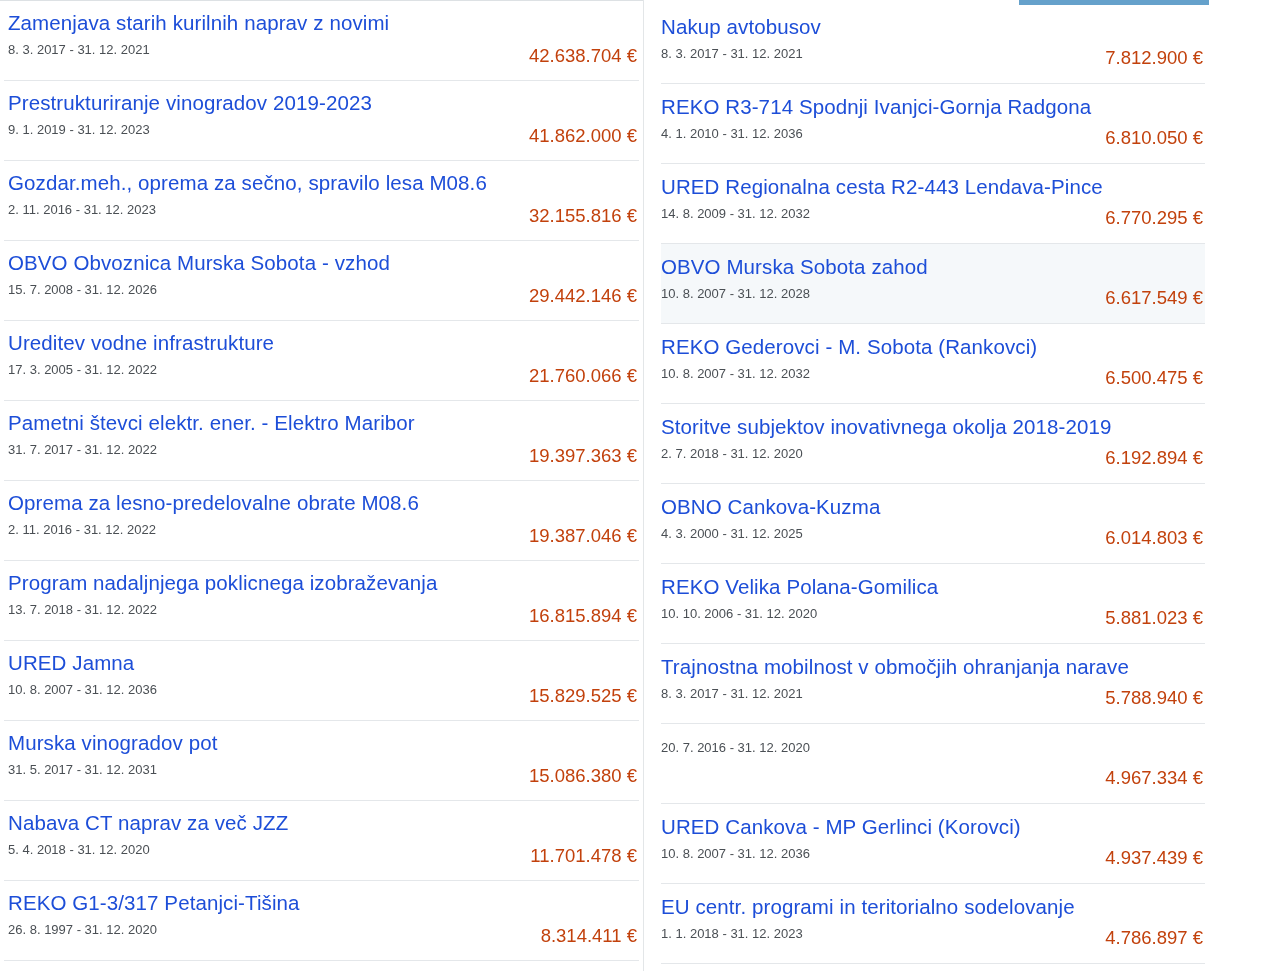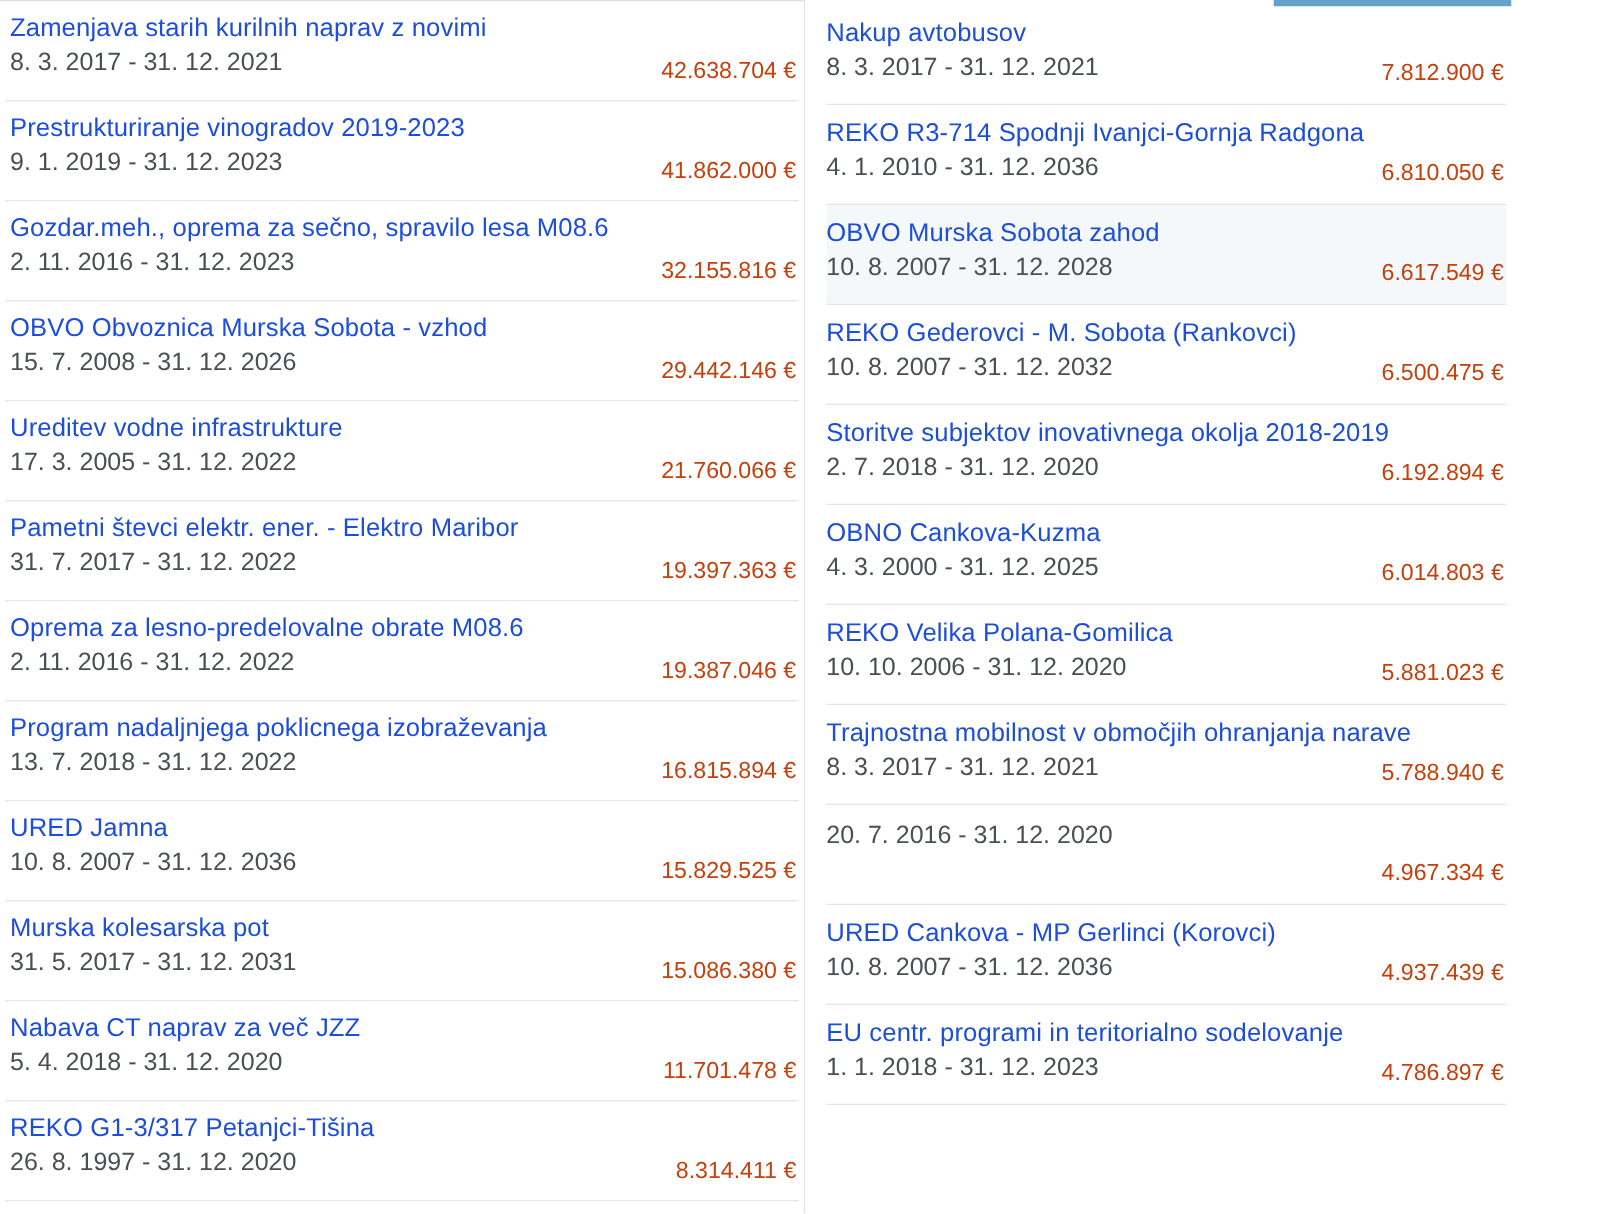--- a/index.html
+++ b/index.html
@@ -57,21 +57,21 @@
   .row-title {
     color: #1d4ed8;
     font-size: 20.5px;
     line-height: 26px;
     letter-spacing: 0.1px;
     white-space: nowrap;
     overflow: hidden;
   }
   .row-meta {
     color: #4a4f54;
-    font-size: 20px;
+    font-size: 13px;
     line-height: 22px;
     white-space: nowrap;
   }
   .row-amount {
     position: absolute;
     right: 4px;
     font-size: 18.5px;
     color: #c2410c;
     white-space: nowrap;
     text-align: right;
@@ -156,21 +156,21 @@
           <div class="row-title">Program nadaljnjega poklicnega izobraževanja</div>
           <div class="row-meta">13. 7. 2018 - 31. 12. 2022</div>
           <div class="row-amount">16.815.894 €</div>
         </div>
         <div class="row">
           <div class="row-title">URED Jamna</div>
           <div class="row-meta">10. 8. 2007 - 31. 12. 2036</div>
           <div class="row-amount">15.829.525 €</div>
         </div>
         <div class="row">
-          <div class="row-title">Murska kolesarska pot</div>
+          <div class="row-title">Murska vinogradov pot</div>
           <div class="row-meta">31. 5. 2017 - 31. 12. 2031</div>
           <div class="row-amount">15.086.380 €</div>
         </div>
         <div class="row">
           <div class="row-title">Nabava CT naprav za več JZZ</div>
           <div class="row-meta">5. 4. 2018 - 31. 12. 2020</div>
           <div class="row-amount">11.701.478 €</div>
         </div>
         <div class="row">
           <div class="row-title">REKO G1-3/317 Petanjci-Tišina</div>
@@ -185,20 +185,25 @@
     <div class="inner" id="right-rows">
         <div class="row">
           <div class="row-title">Nakup avtobusov</div>
           <div class="row-meta">8. 3. 2017 - 31. 12. 2021</div>
           <div class="row-amount">7.812.900 €</div>
         </div>
         <div class="row">
           <div class="row-title">REKO R3-714 Spodnji Ivanjci-Gornja Radgona</div>
           <div class="row-meta">4. 1. 2010 - 31. 12. 2036</div>
           <div class="row-amount">6.810.050 €</div>
+        </div>
+        <div class="row">
+          <div class="row-title">URED Regionalna cesta R2-443 Lendava-Pince</div>
+          <div class="row-meta">14. 8. 2009 - 31. 12. 2032</div>
+          <div class="row-amount">6.770.295 €</div>
         </div>
         <div class="row alt">
           <div class="row-title">OBVO Murska Sobota zahod</div>
           <div class="row-meta">10. 8. 2007 - 31. 12. 2028</div>
           <div class="row-amount">6.617.549 €</div>
         </div>
         <div class="row">
           <div class="row-title">REKO Gederovci - M. Sobota (Rankovci)</div>
           <div class="row-meta">10. 8. 2007 - 31. 12. 2032</div>
           <div class="row-amount">6.500.475 €</div>

